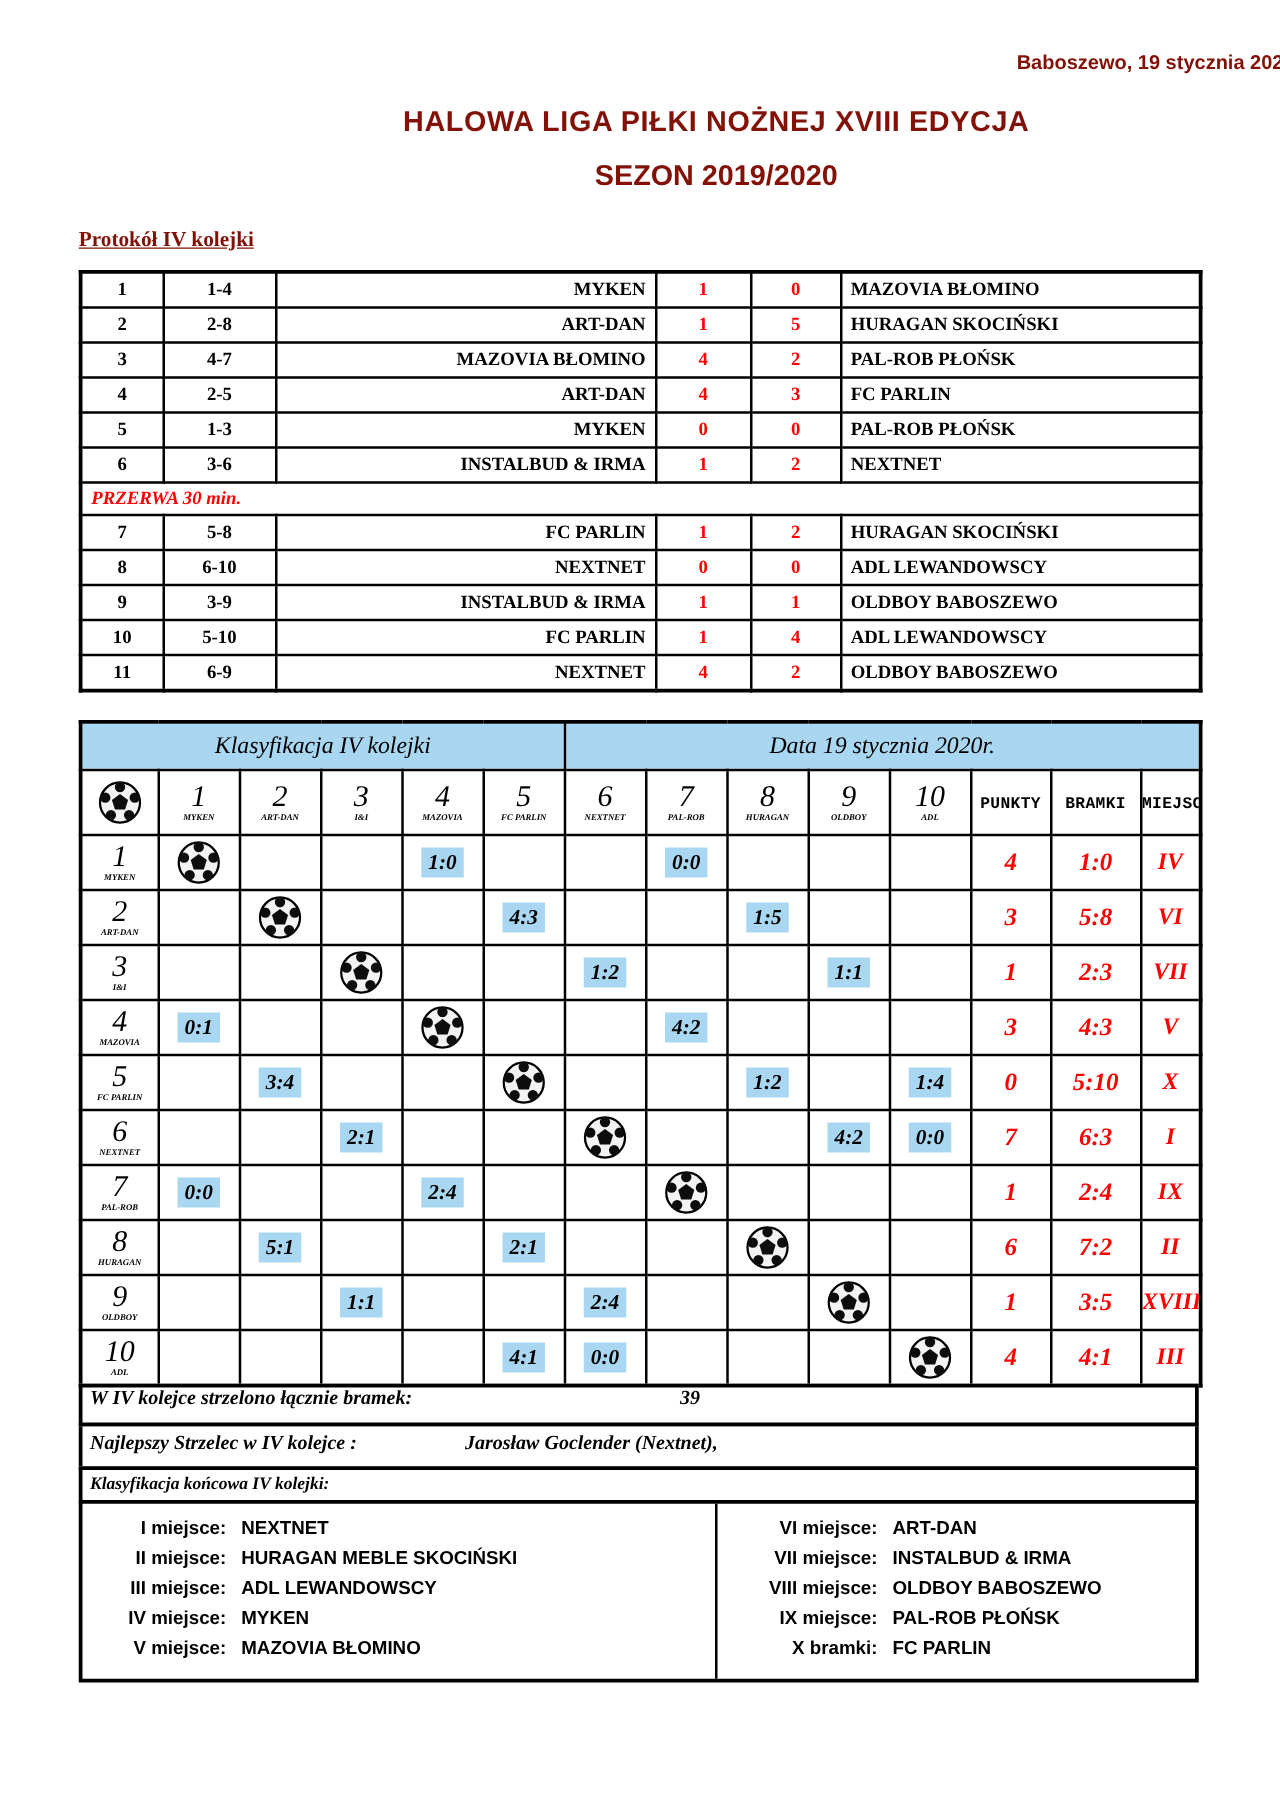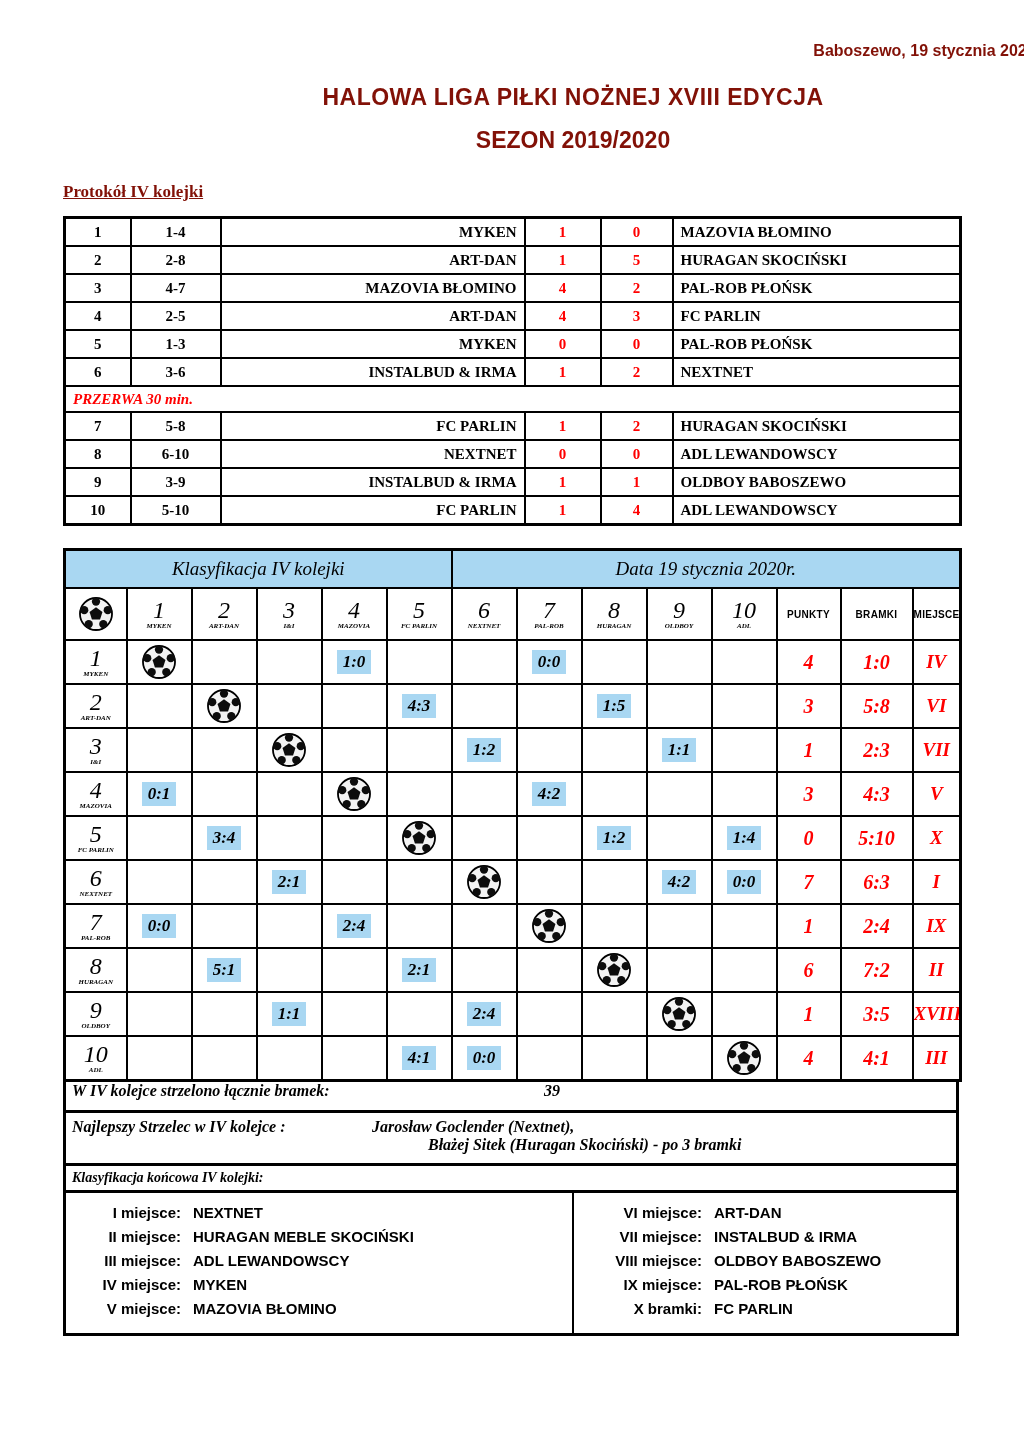--- a/index.html
+++ b/index.html
@@ -33,21 +33,21 @@
   .matrix-wrap{margin-top:22px;width:896px;border-radius:28px;}
   table.matrix{width:896px;table-layout:fixed;border-collapse:collapse;border:3px solid var(--line);
     text-align:center;}
   table.matrix td{border:2.5px solid var(--line);padding:0;overflow:hidden;}
   td.band-cell{height:36px;padding:4px;}
   .band{height:100%;background:var(--lblue);display:flex;align-items:center;justify-content:center;
     font-style:italic;font-size:19px;}
   td.colhead,td.rowhead{height:50px;vertical-align:middle;}
   .colnum{font-style:italic;font-size:24px;line-height:24px;font-weight:normal;}
   .collabel{font-weight:bold;font-style:italic;font-size:7px;line-height:9px;letter-spacing:0;white-space:nowrap;}
-  td.reshead{font-family:Liberation Sans, sans-serif;font-weight:bold;font-size:10px;letter-spacing:.3px;}
+  td.reshead{font-family:Liberation Mono, monospace;font-weight:bold;font-size:13px;letter-spacing:.3px;}
   td.cell{height:42px;vertical-align:middle;}
   td.rowhead{height:42px;}
   .chip{display:inline-block;background:var(--lblue);padding:2px 6px;
     font-weight:bold;font-style:italic;font-size:17px;}
   td.res{color:var(--red);font-weight:bold;font-style:italic;font-size:20px;vertical-align:middle;}
   td.mie{font-size:19px;}
   svg.ball{width:36px;height:36px;vertical-align:middle;}
 
   .section{box-sizing:border-box;width:896px;border:3px solid var(--line);margin-top:-3px;background:#fff;}
   .goals-row{position:relative;height:34px;display:flex;padding-left:6px;
@@ -167,20 +167,28 @@
           <td class="away">OLDBOY BABOSZEWO</td>
         </tr>
         <tr>
           <td class="c">10</td>
           <td class="c">5-10</td>
           <td class="home">FC PARLIN</td>
           <td class="c score">1</td>
           <td class="c score">4</td>
           <td class="away">ADL LEWANDOWSCY</td>
         </tr>
+        <tr>
+          <td class="c">11</td>
+          <td class="c">6-9</td>
+          <td class="home">NEXTNET</td>
+          <td class="c score">4</td>
+          <td class="c score">2</td>
+          <td class="away">OLDBOY BABOSZEWO</td>
+        </tr>
       </tbody>
   </table>
 
   <div class="matrix-wrap">
     <table class="matrix">
       <colgroup>
         <col style="width:62px">
         <col style="width:65px">
           <col style="width:65px">
           <col style="width:65px">
@@ -535,21 +543,20 @@
 
     <div class="section goals-row">
       <span>W IV kolejce strzelono łącznie bramek:</span>
       <span class="goals-value">39</span>
     </div>
 
     <div class="section scorer-row">
       <span class="scorer-label">Najlepszy Strzelec w IV kolejce :</span>
       <span class="scorer-names">
         <div class="line1">Jarosław Goclender (Nextnet),</div>
-        <div class="line2">Błażej Sitek (Huragan  Skociński) - po 3 bramki</div>
       </span>
     </div>
 
     <div class="section final-heading">Klasyfikacja końcowa IV kolejki:</div>
 
     <div class="section final-box">
       <div class="final-col left" id="final-left">
           <div class="final-line">
             <span class="final-place">I miejsce:</span>
             <span class="final-team">NEXTNET</span>

